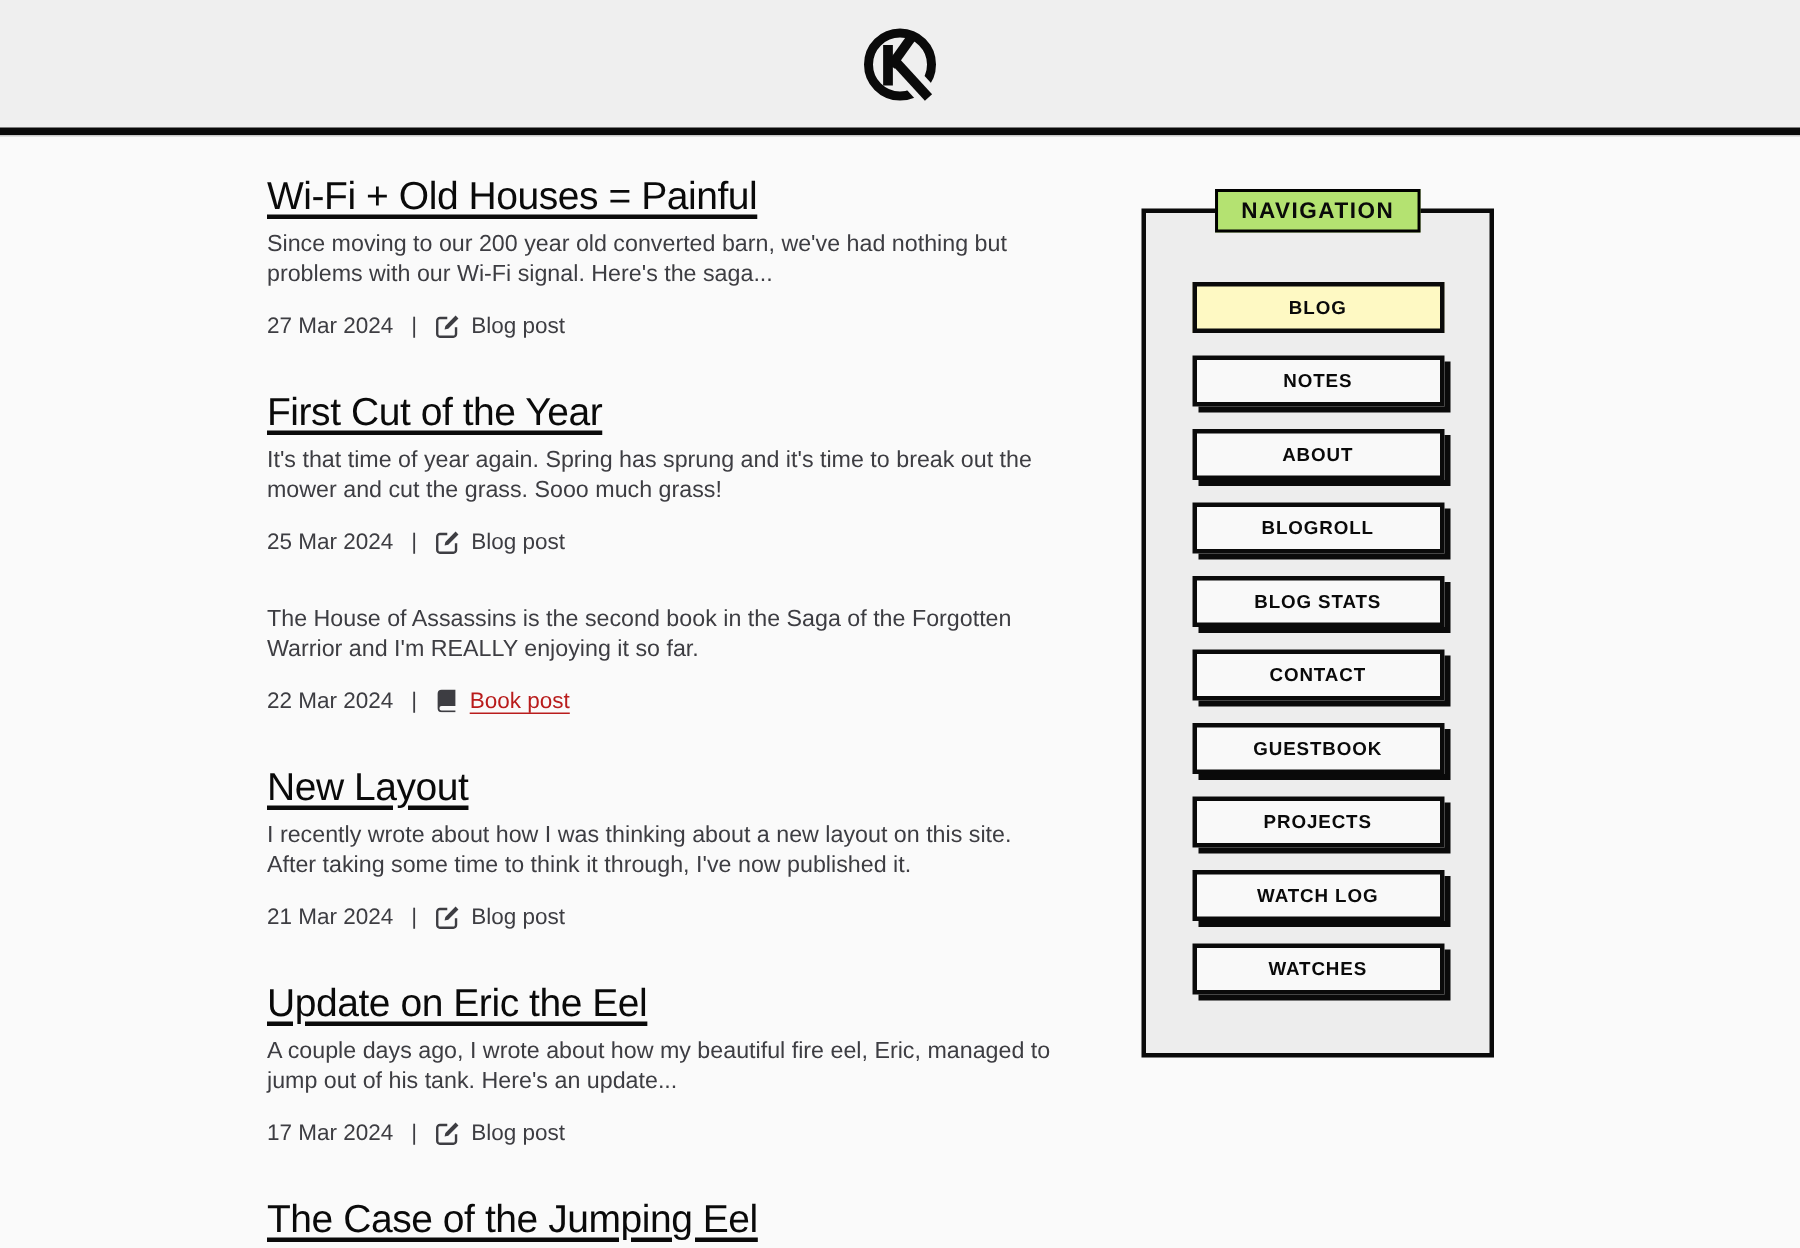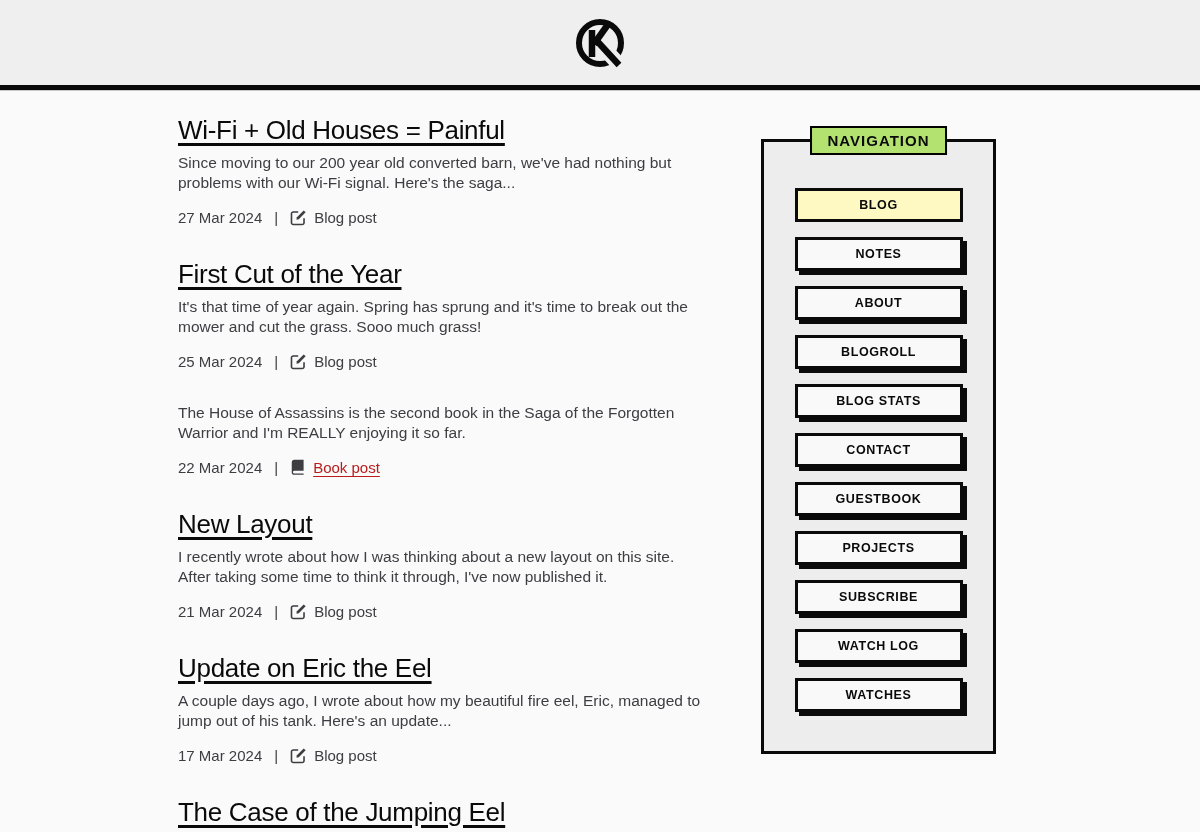--- a/index.html
+++ b/index.html
@@ -177,20 +177,19 @@
       <div class="nav-title">NAVIGATION</div>
       <div class="nav-list">
         <a href="#" class="nav-btn active">BLOG</a>
         <a href="#" class="nav-btn">NOTES</a>
         <a href="#" class="nav-btn">ABOUT</a>
         <a href="#" class="nav-btn">BLOGROLL</a>
         <a href="#" class="nav-btn">BLOG STATS</a>
         <a href="#" class="nav-btn">CONTACT</a>
         <a href="#" class="nav-btn">GUESTBOOK</a>
         <a href="#" class="nav-btn">PROJECTS</a>
-        <a href="#" class="nav-btn">SUBSCRIBE</a>
         <a href="#" class="nav-btn">WATCH LOG</a>
         <a href="#" class="nav-btn">WATCHES</a>
       </div>
     </nav>
   </aside>
 
 </div>
 
 </body></html>

